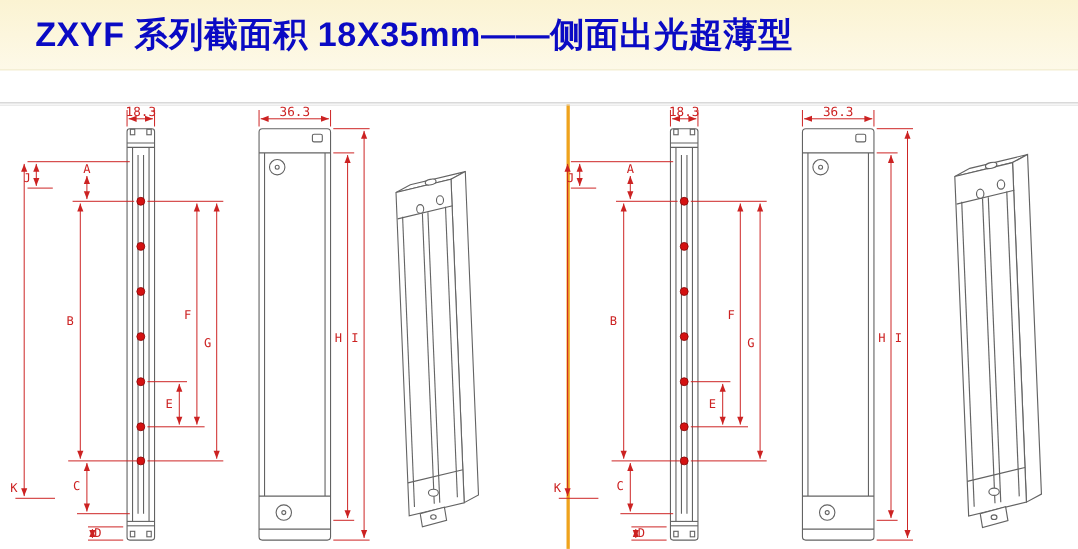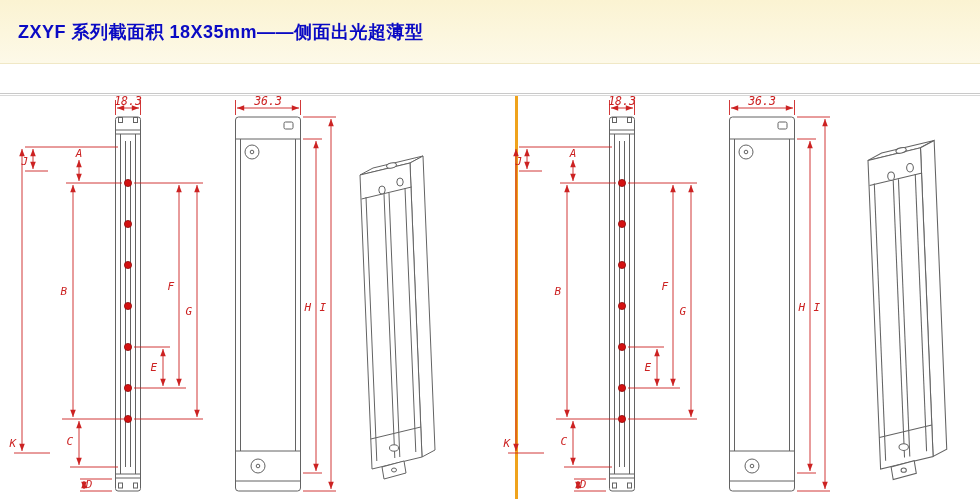--- a/index.html
+++ b/index.html
@@ -8,25 +8,25 @@
     --divider-orange:#efa31d;
     --header-bg:#fbf3d2;
   }
   *{box-sizing:border-box;}
   body{margin:0;background:#fff;}
   .page{position:relative;width:980px;height:499px;background:#ffffff;overflow:hidden;
         font-family:"Liberation Sans",sans-serif;}
   .header{position:absolute;left:0;top:0;width:980px;height:64px;
           background:linear-gradient(180deg,var(--header-bg),#fdf9e8);
           display:flex;align-items:center;padding-left:18px;border-bottom:1px solid #f0e8c6;}
-  .title{margin:0;font-size:18px;font-weight:bold;color:var(--title-blue);
+  .title{margin:14px;font-size:31px;font-weight:bold;color:var(--title-blue);
          letter-spacing:.5px;font-family:"Liberation Sans",sans-serif;}
   .top-rule{position:absolute;left:0;top:93px;width:980px;height:1px;background:#c9c9c9;}
   .divider{position:absolute;left:515px;top:95px;width:3px;height:404px;background:var(--divider-orange);}
-  .drawing-area{position:absolute;left:0;top:95px;width:980px;height:404px;font-style:italic;}
+  .drawing-area{position:absolute;left:0;top:95px;width:980px;height:404px;}
   svg text{font-family:"DejaVu Sans Mono","Liberation Mono",monospace;font-size:11px;fill:var(--dim-red);}
   svg text.wdim{font-size:11.5px;}
 </style>
 </head>
 <body>
 
 <div class="page">
 
   <header class="header">
     <h1 class="title">ZXYF 系列截面积  18X35mm——侧面出光超薄型</h1>

